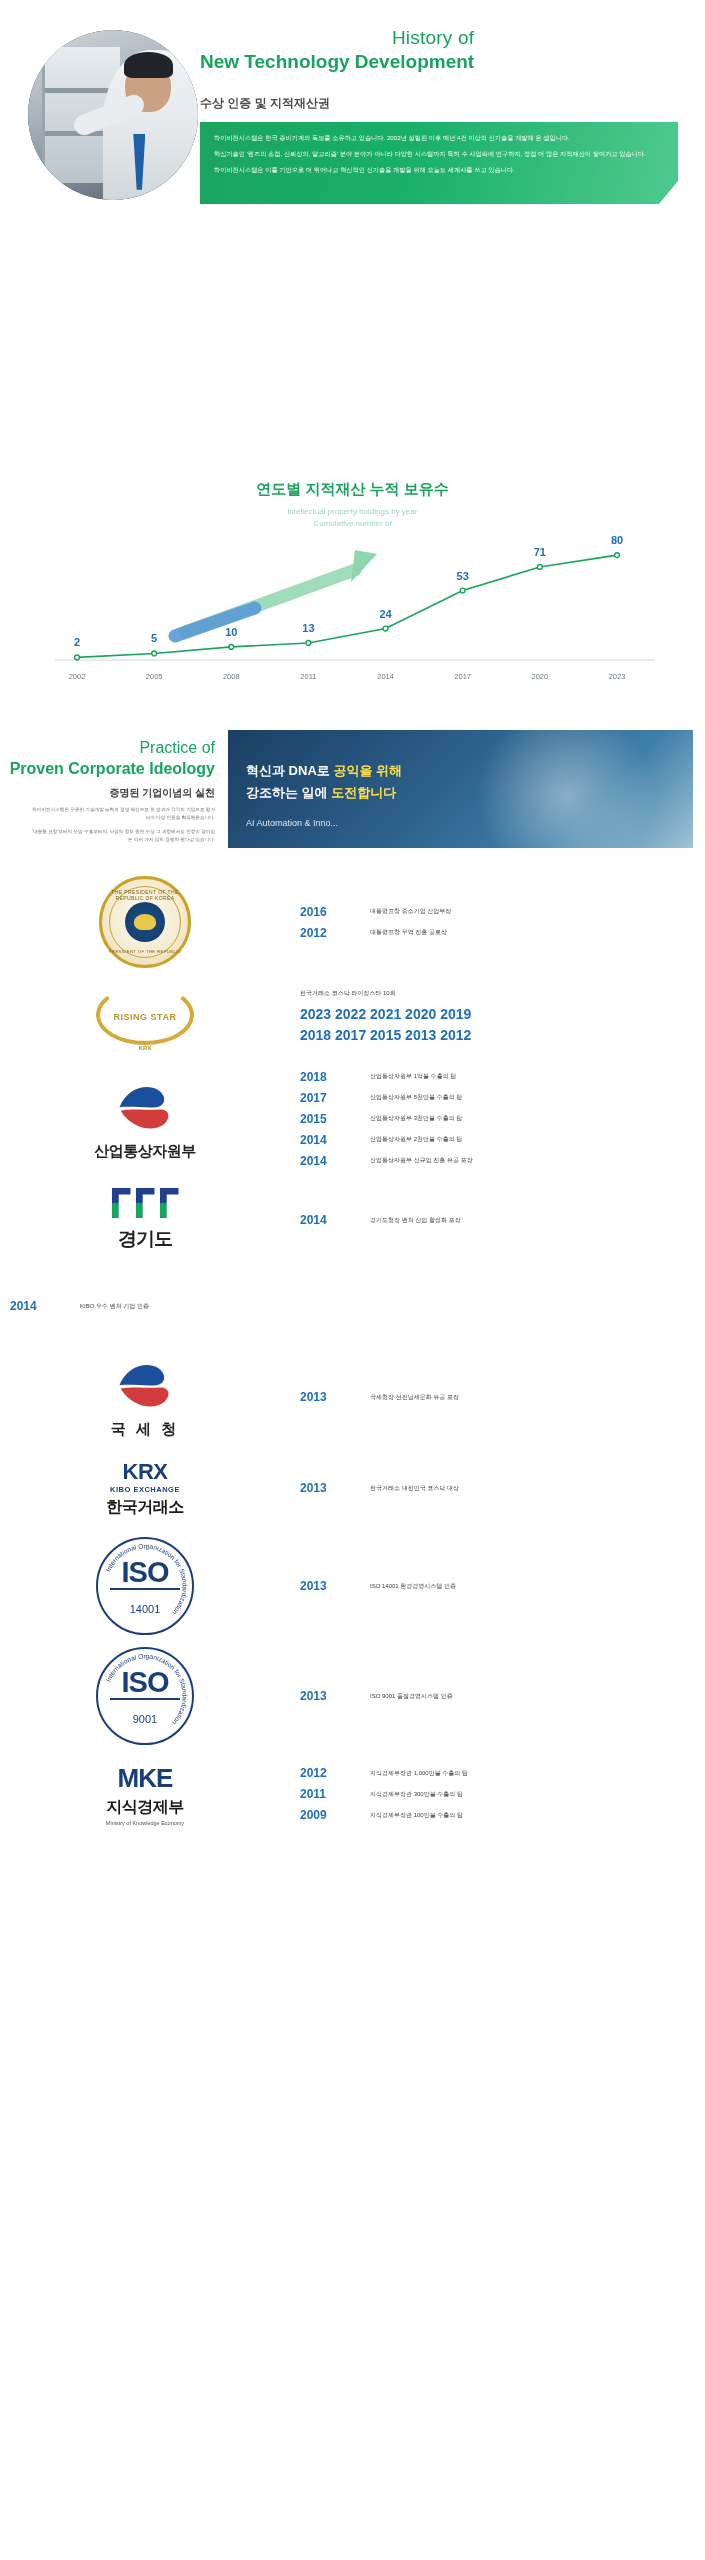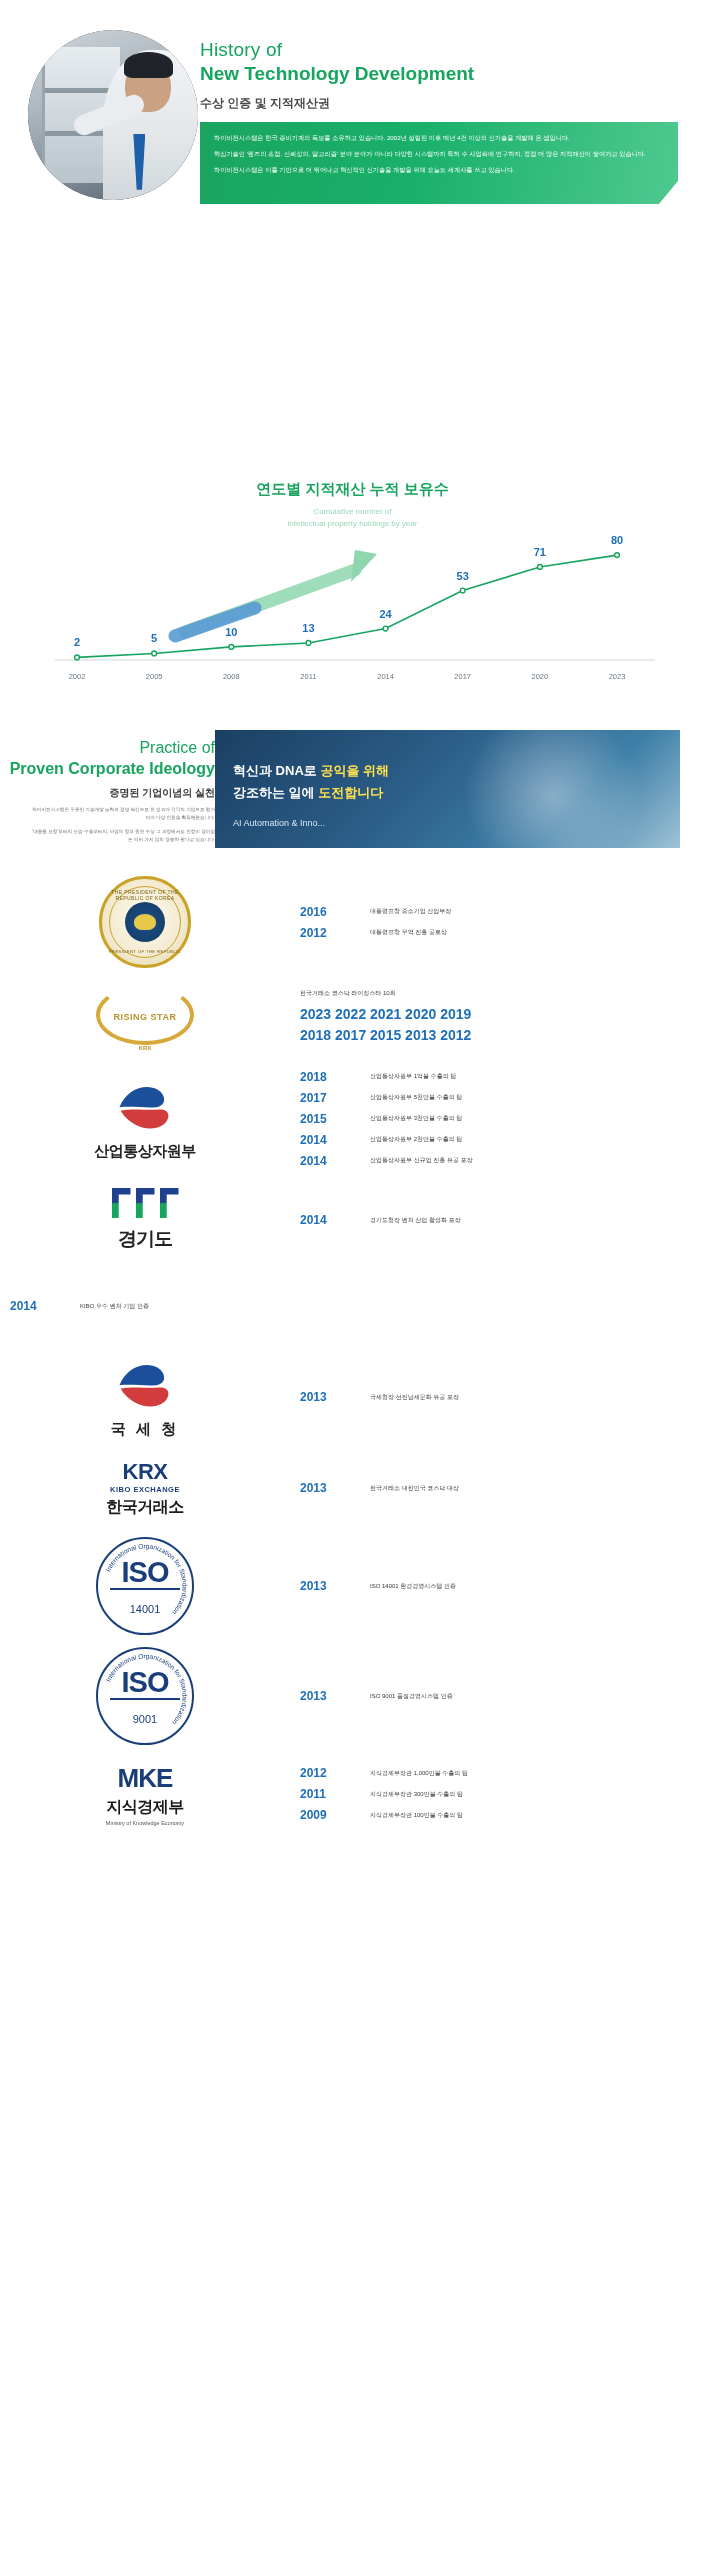--- a/index.html
+++ b/index.html
@@ -60,22 +60,23 @@
     width: 12px; height: 56px; background: #1d5fa8;
     clip-path: polygon(0 0,100% 0,72% 100%,28% 100%);
   }
   .photo-circle .ph-arm {
     position:absolute; left: 26%; bottom: 44%;
     width: 74px; height: 20px; border-radius: 10px;
     background: #e9edf0; transform: rotate(-22deg);
   }
 
   .hist-title {
-    position: absolute; left: 200px; top: 38px;
+    position: absolute; left: 200px; top: 26px;
     line-height: 1.28;
+    text-align: right;
   }
   .hist-title .l1 { font-size: 19px; color: #16a45f; letter-spacing: .2px; }
   .hist-title .l2 { font-size: 19px; color: #16a45f; font-weight: bold; }
   .hist-sub {
     position: absolute; left: 200px; top: 95px;
     font-size: 12px; color: #4a4a4a; font-weight: bold;
   }
 
   .green-box {
     position: absolute; left: 200px; top: 122px;
@@ -127,21 +128,21 @@
     white-space: nowrap;
   }
   .pr-body {
     position: absolute; right: 490px; top: 96px;
     width: 185px; text-align: right;
     font-size: 4.6px; line-height: 1.85; color: #6a6a6a;
   }
   .pr-body p { margin-bottom: 5px; }
 
   .pr-photo {
-    position: absolute; left: 215px; top: 20px;
+    position: absolute; left: 228px; top: 20px;
     width: 465px; height: 118px;
     background: linear-gradient(135deg,#1b3f63 0%,#2a5c86 40%,#3e7fa8 75%,#9fc3d6 100%);
     overflow: hidden;
   }
   .pr-photo .glow {
     position:absolute; right: 8%; top: -20%; width: 180px; height: 180px;
     background: radial-gradient(circle,#ffffff66,transparent 70%);
     border-radius: 50%;
   }
   .pr-photo .t1 {
@@ -300,22 +301,22 @@
   <div class="green-box">
     <p>하이비전시스템은 한국 증비기계의 독보를 소유하고 있습니다. 2002년 설립된 이후 매년 4건 이상의 신기술을 개발해 온 셈입니다.</p>
     <p>핵심기술인 '렌즈의 초점, 신뢰성의, 알고리즘' 분야 분야가 아니라 다양한 시스템까지 특허 수 사업화에 연구하지, 정점 더 많은 지적재산이 쌓여가고 있습니다.</p>
     <p>하이비전시스템은 이를 기반으로 더 뛰어나고 혁신적인 신기술을 개발을 위해 오늘도 세계사를 쓰고 있습니다.</p>
   </div>
 </section>
 
 <section class="sec-chart">
   <div class="chart-title">연도별 지적재산 누적 보유수</div>
   <div class="chart-sub">
+    <div>intellectual property holdings by year</div>
     <div>Cumulative number of</div>
-    <div>intellectual property holdings by year</div>
   </div>
 
   <div class="chart-area">
     <svg class="chart-svg" viewBox="0 0 600 160" preserveAspectRatio="none">
 
       <line x1="0" y1="128" x2="600" y2="128" stroke="#cfd8de" stroke-width="1"></line>
 
       <path d="M130 100 L300 38" stroke="#8fd6ae" stroke-width="13" stroke-linecap="round" opacity=".85"></path>
       <path d="M120 104 L200 76" stroke="#5b9bd5" stroke-width="13" stroke-linecap="round" opacity=".9"></path>
       <path d="M296 50 L322 22 L300 18 Z" fill="#8fd6ae"></path>

